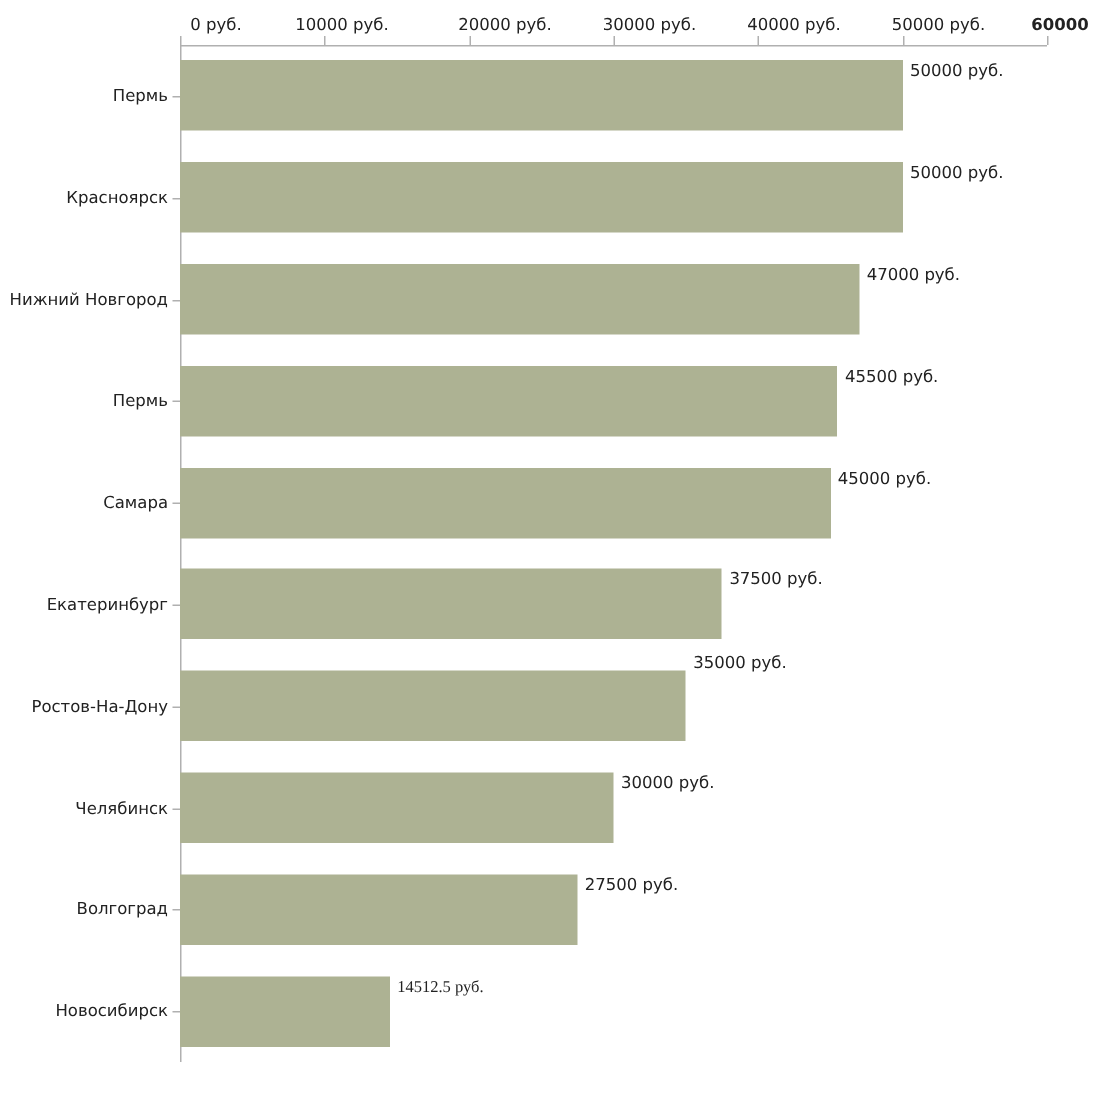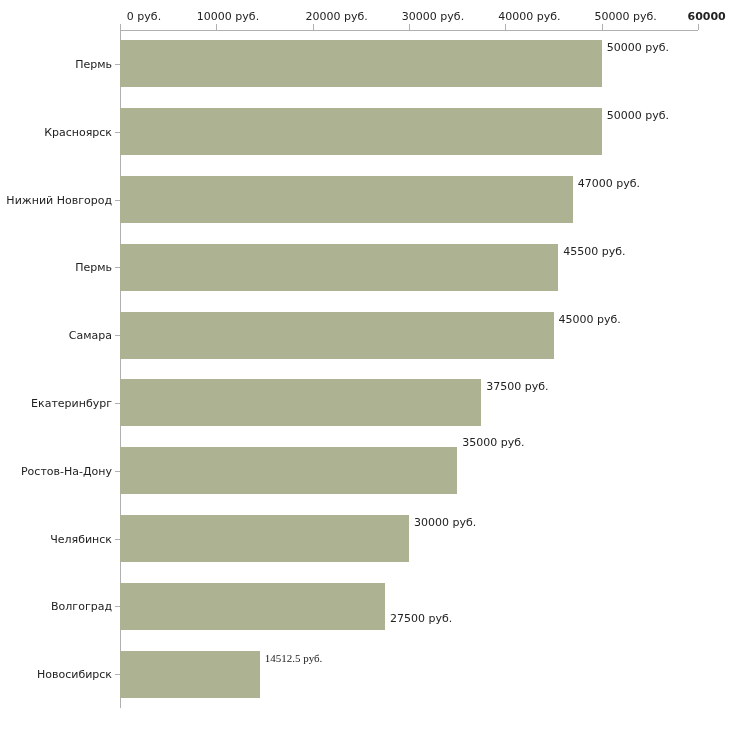--- a/index.html
+++ b/index.html
@@ -160,17 +160,17 @@
       <div class="bar-value" style="left: 563.317px; top: 250.8px;">45500 руб.</div>
       <div class="bar" style="left: 120px; top: 311.6px; width: 433.5px; background: rgb(173, 178, 147);"></div>
       <div class="bar-value" style="left: 558.5px; top: 318.6px;">45000 руб.</div>
       <div class="bar" style="left: 120px; top: 379.4px; width: 361.25px; background: rgb(173, 178, 147);"></div>
       <div class="bar-value" style="left: 486.25px; top: 386.4px;">37500 руб.</div>
       <div class="bar" style="left: 120px; top: 447.2px; width: 337.167px; background: rgb(173, 178, 147);"></div>
       <div class="bar-value" style="left: 462.167px; top: 442px;">35000 руб.</div>
       <div class="bar" style="left: 120px; top: 515px; width: 289px; background: rgb(173, 178, 147);"></div>
       <div class="bar-value" style="left: 414px; top: 522px;">30000 руб.</div>
       <div class="bar" style="left: 120px; top: 582.8px; width: 264.917px; background: rgb(173, 178, 147);"></div>
-      <div class="bar-value" style="left: 389.917px; top: 589.8px; margin-top: 28px;">27500 руб.</div>
+      <div class="bar-value" style="left: 389.917px; top: 589.8px;">27500 руб.</div>
       <div class="bar" style="left: 120px; top: 650.6px; width: 139.804px; background: rgb(173, 178, 147);"></div>
       <div class="bar-value" style="left: 264.804px; top: 657.6px; font-family: Liberation Serif, serif;">14512.5 руб.</div>
     </div>
 </div>
 
 </body></html>

